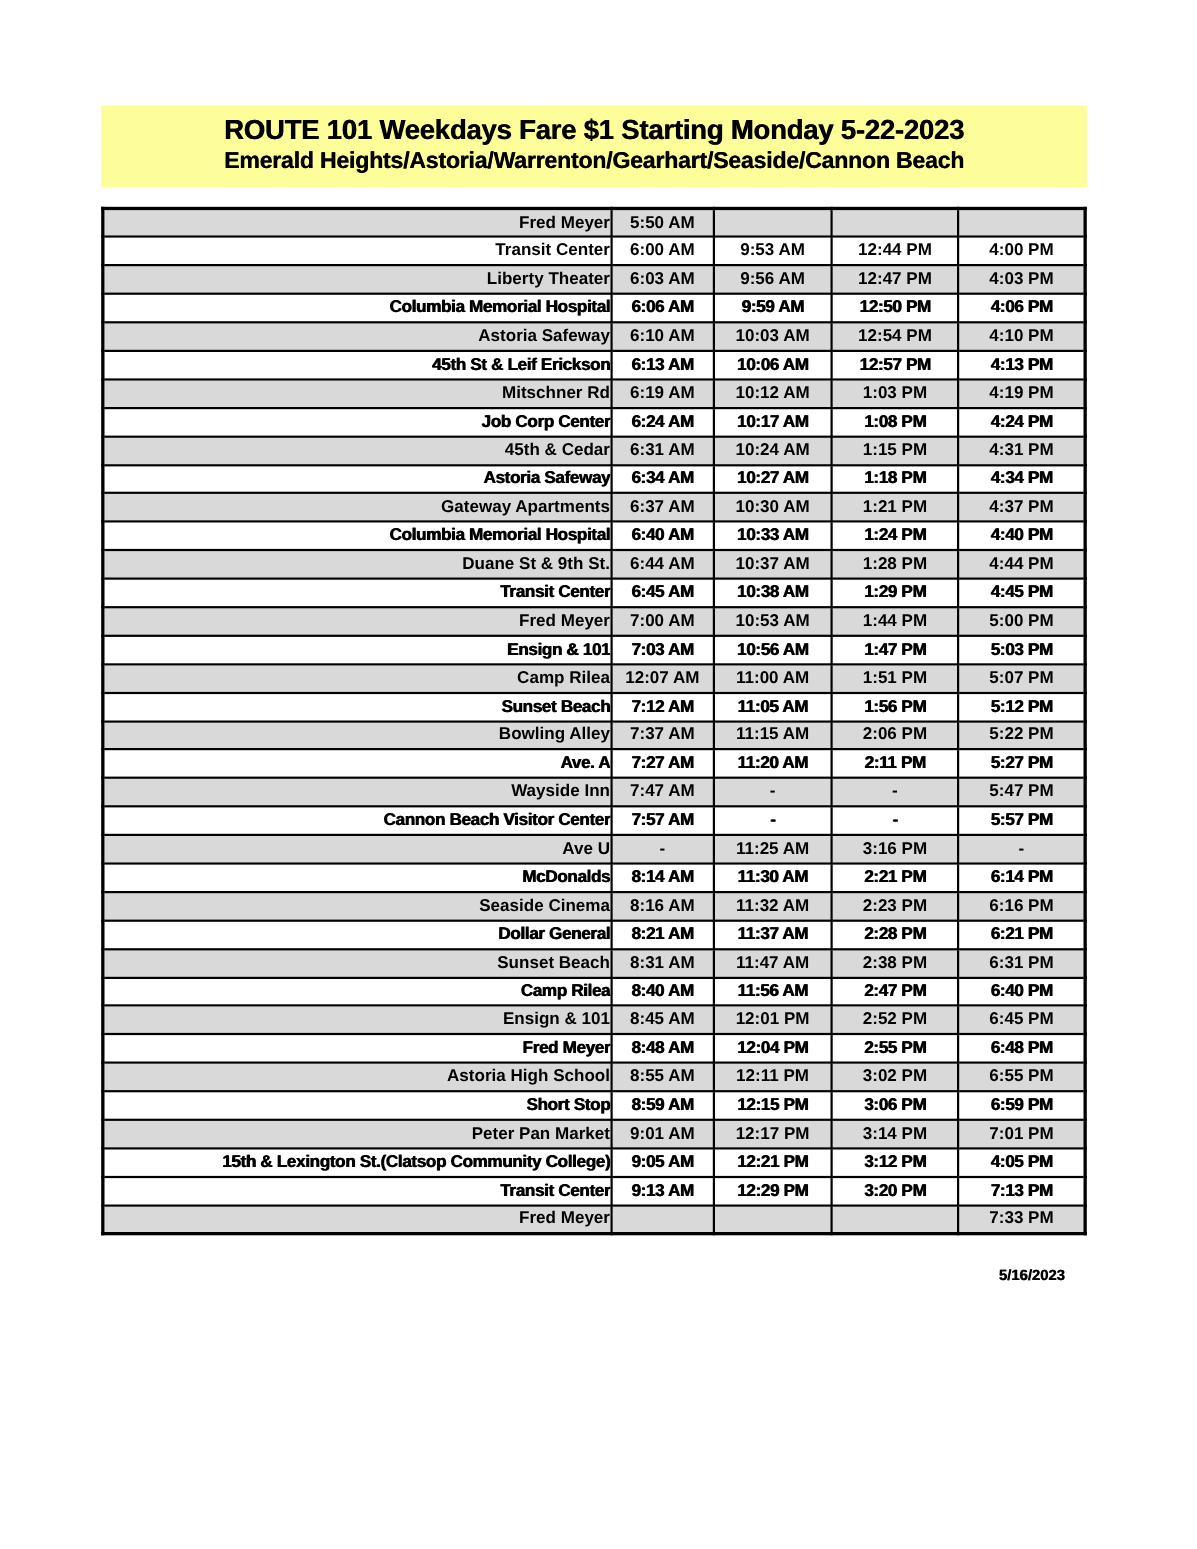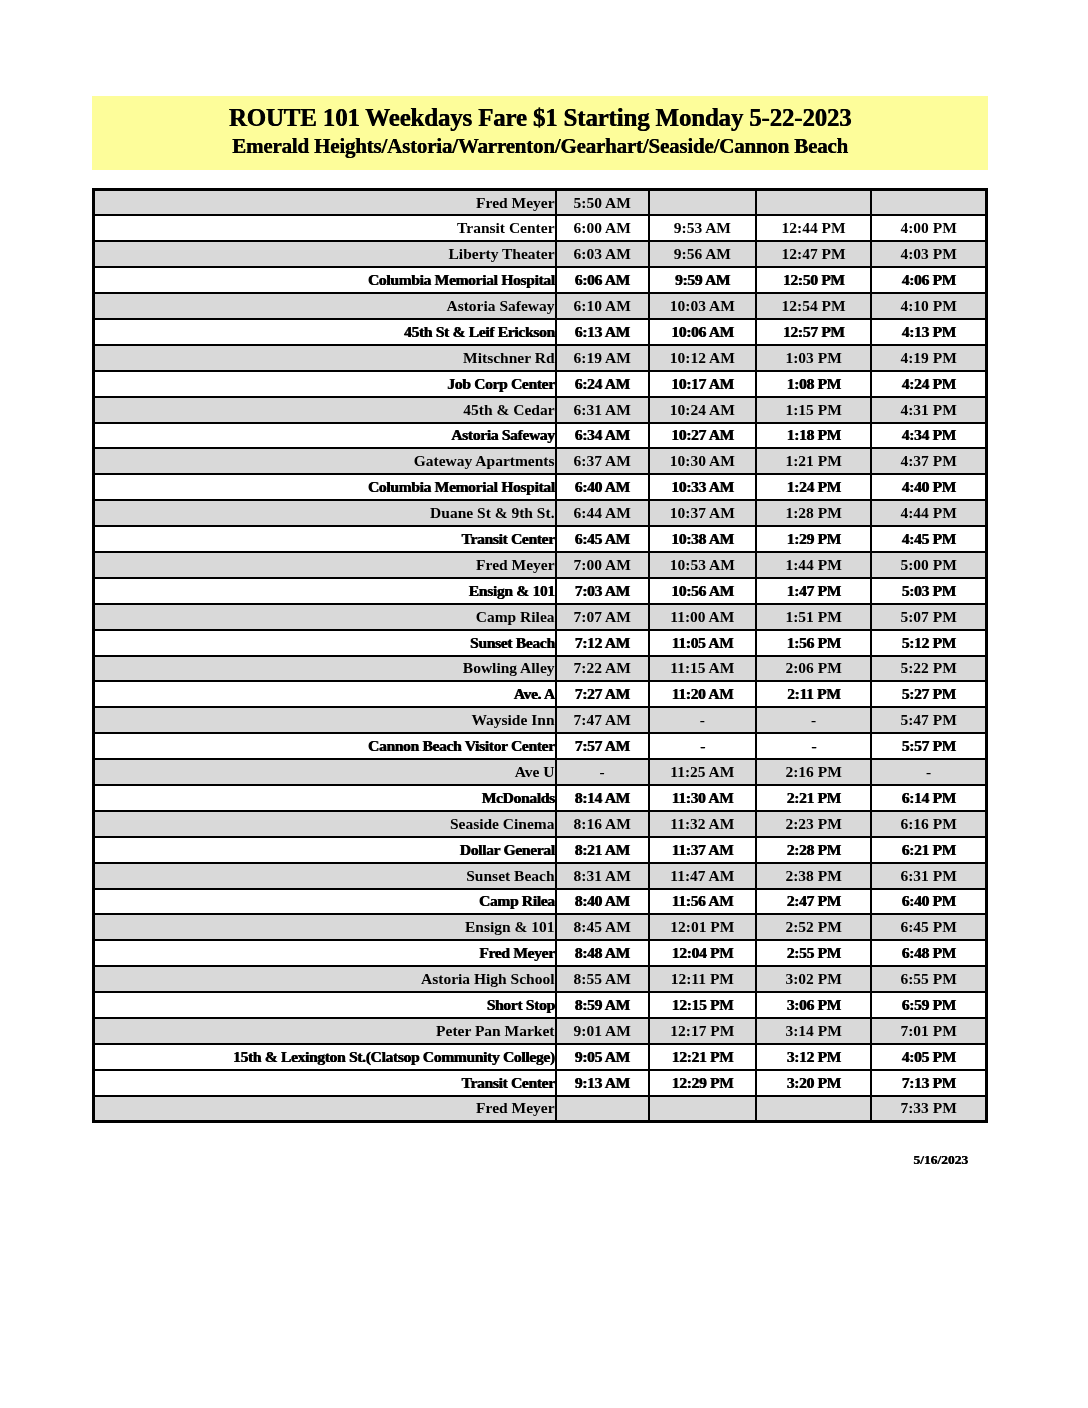--- a/index.html
+++ b/index.html
@@ -6,21 +6,21 @@
     --banner-bg: #fdfd9a;
     --shade: #d9d9d9;
     --ink: #000000;
   }
   html, body { margin: 0; padding: 0; }
   .page {
     position: relative;
     width: 1088px;
     height: 1408px;
     background: #ffffff;
-    font-family: Liberation Serif, serif;
+    font-family: Liberation Sans, sans-serif;
     color: var(--ink);
     overflow: hidden;
   }
   .banner {
     position: absolute;
     left: 92px;
     top: 96px;
     width: 896px;
     height: 74px;
     background: var(--banner-bg);
@@ -208,35 +208,35 @@
   </tr>
         <tr class="heavy">
     <td class="stop">Ensign &amp; 101</td>
     <td class="time">7:03 AM</td>
     <td class="time">10:56 AM</td>
     <td class="time">1:47 PM</td>
     <td class="time">5:03 PM</td>
   </tr>
         <tr class="shaded">
     <td class="stop">Camp Rilea</td>
-    <td class="time">7:07 AM</td>
+    <td class="time">12:07 AM</td>
     <td class="time">11:00 AM</td>
     <td class="time">1:51 PM</td>
     <td class="time">5:07 PM</td>
   </tr>
         <tr class="heavy">
     <td class="stop">Sunset Beach</td>
     <td class="time">7:12 AM</td>
     <td class="time">11:05 AM</td>
     <td class="time">1:56 PM</td>
     <td class="time">5:12 PM</td>
   </tr>
         <tr class="shaded">
     <td class="stop">Bowling Alley</td>
-    <td class="time">7:22 AM</td>
+    <td class="time">7:37 AM</td>
     <td class="time">11:15 AM</td>
     <td class="time">2:06 PM</td>
     <td class="time">5:22 PM</td>
   </tr>
         <tr class="heavy">
     <td class="stop">Ave. A</td>
     <td class="time">7:27 AM</td>
     <td class="time">11:20 AM</td>
     <td class="time">2:11 PM</td>
     <td class="time">5:27 PM</td>
@@ -252,21 +252,21 @@
     <td class="stop">Cannon Beach Visitor Center</td>
     <td class="time">7:57 AM</td>
     <td class="time">-</td>
     <td class="time">-</td>
     <td class="time">5:57 PM</td>
   </tr>
         <tr class="shaded">
     <td class="stop">Ave U</td>
     <td class="time">-</td>
     <td class="time">11:25 AM</td>
-    <td class="time">2:16 PM</td>
+    <td class="time">3:16 PM</td>
     <td class="time">-</td>
   </tr>
         <tr class="heavy">
     <td class="stop">McDonalds</td>
     <td class="time">8:14 AM</td>
     <td class="time">11:30 AM</td>
     <td class="time">2:21 PM</td>
     <td class="time">6:14 PM</td>
   </tr>
         <tr class="shaded">

